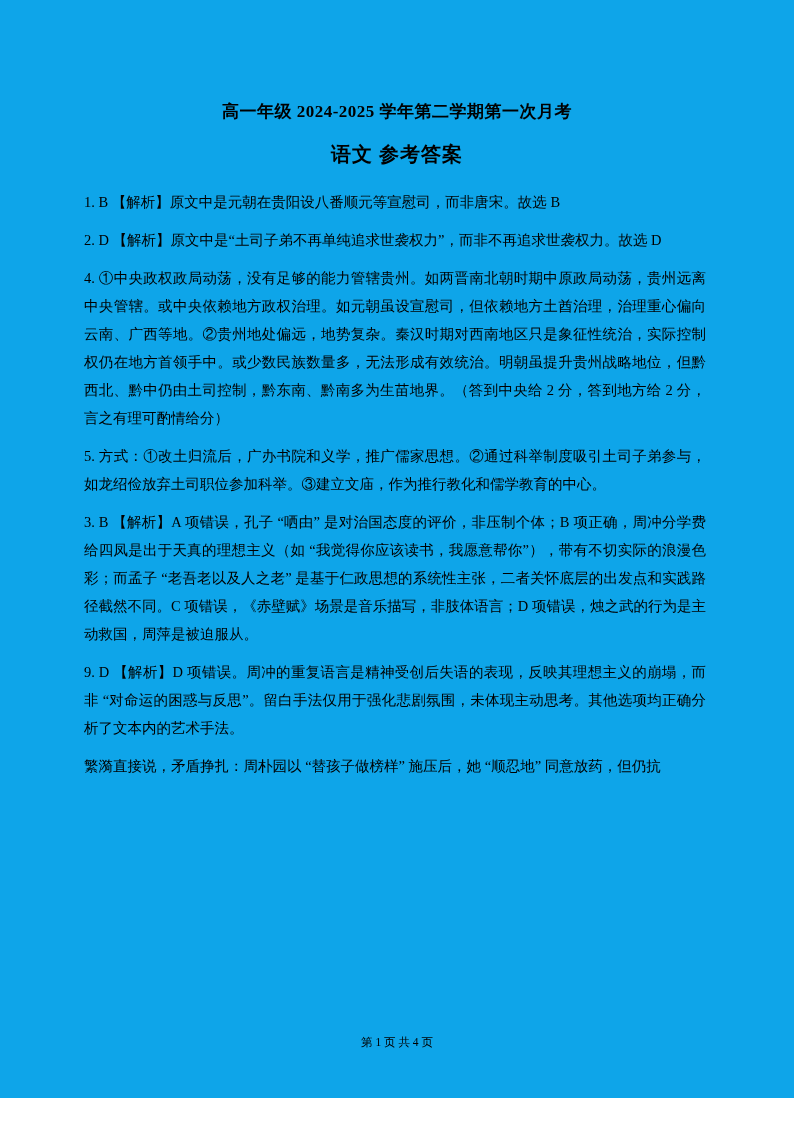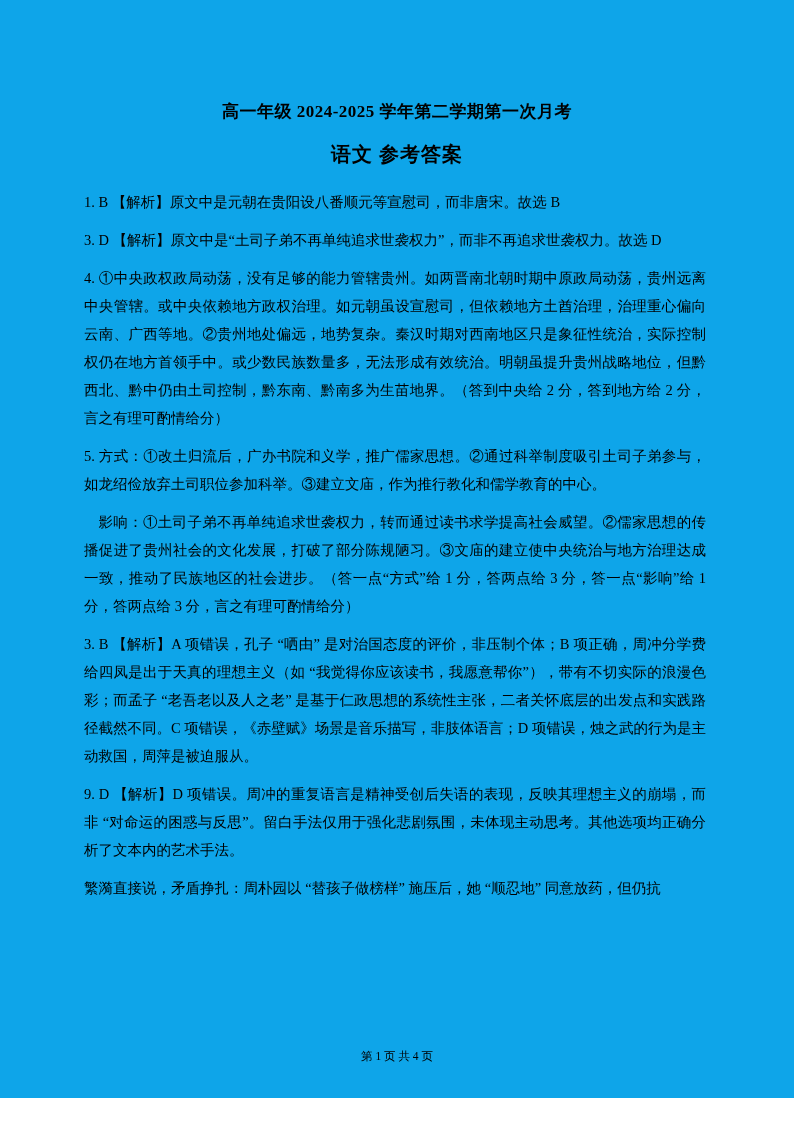--- a/index.html
+++ b/index.html
@@ -38,43 +38,42 @@
     margin: 0 4px 10px 0;
     text-align: justify;
     text-justify: inter-ideograph;
     word-break: break-all;
   }
   .doc-body p.indent {
     text-indent: 1em;
   }
   .page-footer {
     position: absolute;
-    bottom: 34px;
+    bottom: 48px;
     left: 0;
     width: 100%;
     text-align: center;
     font-size: 11.5px;
     color: #000000;
   }
 </style>
 </head>
 <body>
 
 <div class="page">
 
   <h1 class="doc-title">高一年级 2024-2025 学年第二学期第一次月考</h1>
 
   <h2 class="doc-subtitle">语文 参考答案</h2>
 
   <div class="doc-body">
     <p>1. B 【解析】原文中是元朝在贵阳设八番顺元等宣慰司，而非唐宋。故选 B</p>
-    <p>3. D 【解析】原文中是“土司子弟不再单纯追求世袭权力”，而非不再追求世袭权力。故选 D</p>
+    <p>2. D 【解析】原文中是“土司子弟不再单纯追求世袭权力”，而非不再追求世袭权力。故选 D</p>
     <p>4. ①中央政权政局动荡，没有足够的能力管辖贵州。如两晋南北朝时期中原政局动荡，贵州远离中央管辖。或中央依赖地方政权治理。如元朝虽设宣慰司，但依赖地方土酋治理，治理重心偏向云南、广西等地。②贵州地处偏远，地势复杂。秦汉时期对西南地区只是象征性统治，实际控制权仍在地方首领手中。或少数民族数量多，无法形成有效统治。明朝虽提升贵州战略地位，但黔西北、黔中仍由土司控制，黔东南、黔南多为生苗地界。（答到中央给 2 分，答到地方给 2 分，言之有理可酌情给分）</p>
     <p>5. 方式：①改土归流后，广办书院和义学，推广儒家思想。②通过科举制度吸引土司子弟参与，如龙绍俭放弃土司职位参加科举。③建立文庙，作为推行教化和儒学教育的中心。</p>
-    <p class="indent">影响：①土司子弟不再单纯追求世袭权力，转而通过读书求学提高社会威望。②儒家思想的传播促进了贵州社会的文化发展，打破了部分陈规陋习。③文庙的建立使中央统治与地方治理达成一致，推动了民族地区的社会进步。（答一点“方式”给 1 分，答两点给 3 分，答一点“影响”给 1 分，答两点给 3 分，言之有理可酌情给分）</p>
     <p>3. B 【解析】A 项错误，孔子 “哂由” 是对治国态度的评价，非压制个体；B 项正确，周冲分学费给四凤是出于天真的理想主义（如 “我觉得你应该读书，我愿意帮你”），带有不切实际的浪漫色彩；而孟子 “老吾老以及人之老” 是基于仁政思想的系统性主张，二者关怀底层的出发点和实践路径截然不同。C 项错误，《赤壁赋》场景是音乐描写，非肢体语言；D 项错误，烛之武的行为是主动救国，周萍是被迫服从。</p>
     <p>9. D 【解析】D 项错误。周冲的重复语言是精神受创后失语的表现，反映其理想主义的崩塌，而非 “对命运的困惑与反思”。留白手法仅用于强化悲剧氛围，未体现主动思考。其他选项均正确分析了文本内的艺术手法。</p>
     <p>繁漪直接说，矛盾挣扎：周朴园以 “替孩子做榜样” 施压后，她 “顺忍地” 同意放药，但仍抗</p>
   </div>
 
   <div class="page-footer">第 1 页 共 4 页</div>
 
 </div>
 
 </body></html>

